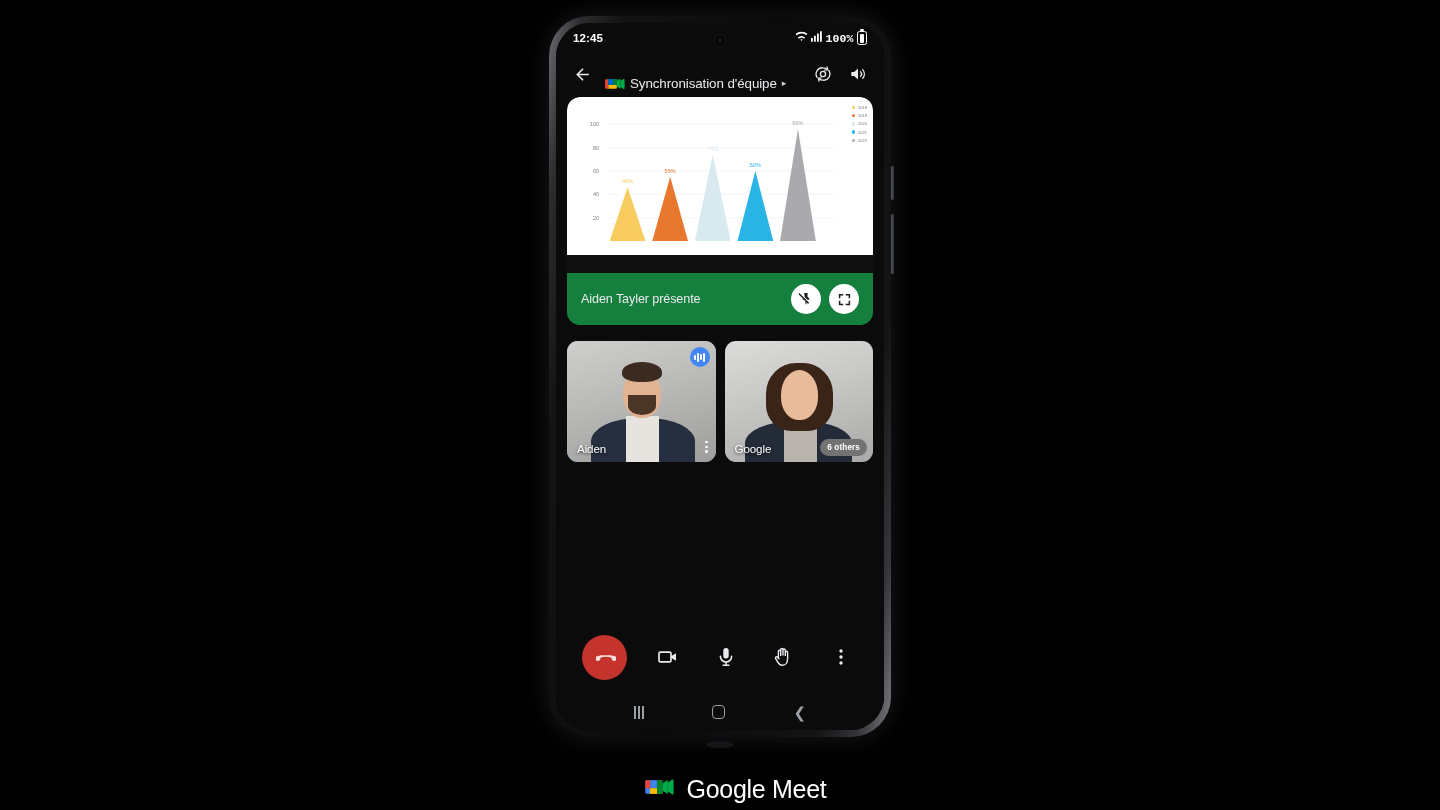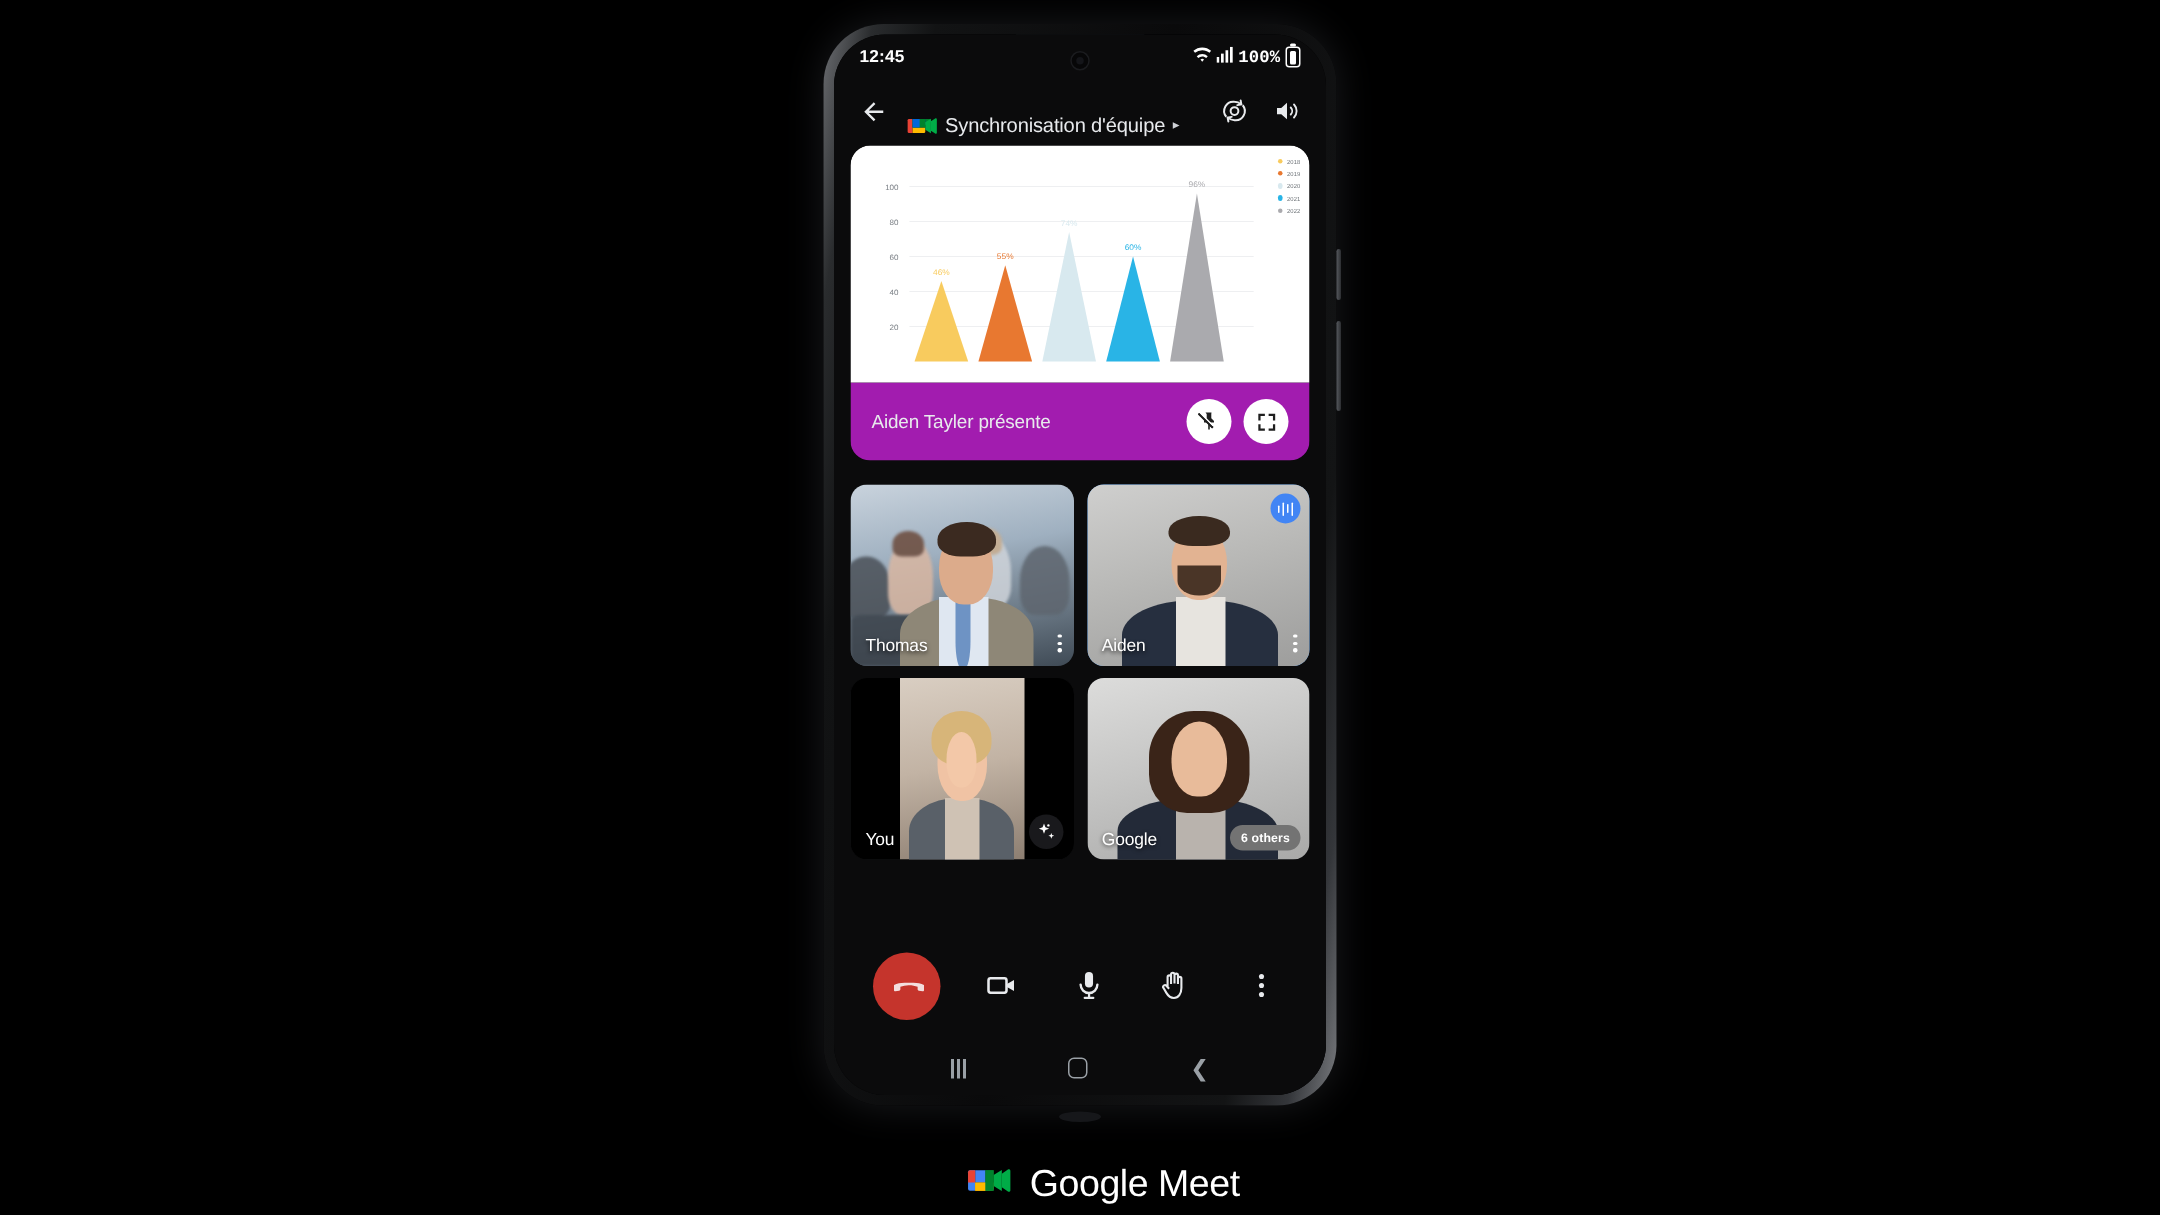--- a/index.html
+++ b/index.html
@@ -110,22 +110,22 @@
   .chart-inner { position: absolute; inset: 0; }
   .legend {
     position: absolute; right: 6px; top: 8px;
     display: flex; flex-direction: column; gap: 3.2px;
   }
   .legend-row { display: flex; align-items: center; gap: 3px; }
   .legend-dot { width: 3.4px; height: 3.4px; border-radius: 50%; flex: 0 0 auto; }
   .legend-label { font-size: 3.9px; color: #6f7479; letter-spacing: .1px; }
 
   .present-bar {
-    height: 52px; background: #a21caf; display: flex; align-items: center;
-    padding: 0 14px; gap: 8px;
+    height: 52px; background: #15803d; display: flex; align-items: center;
+    padding: 0 14px; gap: 8px; margin-top: 18px;
   }
   .present-name { color: #e8eaed; font-size: 12.6px; flex: 1 1 auto; letter-spacing: -.1px; }
   .round-btn {
     width: 30px; height: 30px; border-radius: 50%; background: #fff;
     display: flex; align-items: center; justify-content: center; flex: 0 0 auto;
   }
 
   
   .tiles {
     margin: 16px 11px 0; display: grid; grid-template-columns: 1fr 1fr;
@@ -352,44 +352,20 @@
             <div class="round-btn">
               <svg width="15" height="15" viewBox="0 0 24 24" fill="#1f1f1f">
                 <path d="M3 3h7v2.4H5.4V10H3zM14 3h7v7h-2.4V5.4H14zM3 14h2.4v4.6H10V21H3zM18.6 14H21v7h-7v-2.4h4.6z"></path>
               </svg>
             </div>
           </div>
         </div>
 
         <div class="tiles">
 
-          <div class="tile">
-            <div class="photo ph-thomas">
-              <div class="blur-people">
-                <div class="bp" style="left:-4%;top:40%;width:22%;height:34%;background:#4a5058;"></div>
-                <div class="bp" style="left:17%;top:30%;width:20%;height:42%;background:#d9b7a2;"></div>
-                <div class="bp" style="left:19%;top:26%;width:14%;height:14%;background:#6b4a3b;"></div>
-                <div class="bp" style="left:52%;top:28%;width:20%;height:40%;background:#cfd4da;"></div>
-                <div class="bp" style="left:54%;top:24%;width:14%;height:15%;background:#c9ad8d;"></div>
-                <div class="bp" style="left:76%;top:34%;width:22%;height:38%;background:#5e666f;"></div>
-                <div class="bp" style="left:0%;top:72%;width:60%;height:28%;background:#3a4149;border-radius:10% 18% 0 0;"></div>
-              </div>
-              <div class="torso" style="left:22%;top:62%;width:60%;height:44%;background:#8e8777;"></div>
-              <div class="torso" style="left:40%;top:62%;width:22%;height:44%;background:#dfe7f1;border-radius:0;"></div>
-              <div class="torso" style="left:47%;top:64%;width:7%;height:38%;background:#6e93c4;border-radius:0 0 40% 40%;"></div>
-              <div class="head" style="left:40%;top:26%;width:24%;height:40%;background:#dcab8b;"></div>
-              <div class="hair" style="left:39%;top:21%;width:26%;height:19%;background:#3b2a20;"></div>
-            </div>
-            <span class="tile-name">Thomas</span>
-            <div class="kebab">
-                <i></i>
-                <i></i>
-                <i></i>
-              </div>
-          </div>
 
           <div class="tile active">
             <div class="photo ph-aiden">
               <div class="torso" style="left:16%;top:64%;width:70%;height:42%;background:#262f3f;"></div>
               <div class="torso" style="left:40%;top:62%;width:22%;height:44%;background:#e7e4df;border-radius:0;"></div>
               <div class="head" style="left:38%;top:22%;width:25%;height:42%;background:#e2b392;"></div>
               <div class="hair" style="left:37%;top:17%;width:27%;height:17%;background:#3a2a1f;"></div>
               <div class="hair" style="left:41%;top:45%;width:19%;height:16%;background:#4a3527;border-radius:0 0 50% 50%;"></div>
             </div>
             <div class="speaking-badge">
@@ -399,39 +375,20 @@
                 <i style="height:9px"></i>
             </div>
             <span class="tile-name">Aiden</span>
             <div class="kebab">
                 <i></i>
                 <i></i>
                 <i></i>
               </div>
           </div>
 
-          <div class="tile">
-            <div class="photo ph-you">
-              <div class="ph-you-in">
-                <div class="torso" style="left:8%;top:66%;width:84%;height:40%;background:#596068;"></div>
-                <div class="torso" style="left:36%;top:66%;width:28%;height:40%;background:#cfc2b4;border-radius:0;"></div>
-                <div class="head" style="left:30%;top:24%;width:40%;height:44%;background:#f0c3a4;"></div>
-                <div class="hair" style="left:26%;top:18%;width:48%;height:30%;background:#d7b579;"></div>
-                <div class="head" style="left:38%;top:30%;width:24%;height:30%;background:#f3c8a8;"></div>
-              </div>
-            </div>
-            <span class="tile-name">You</span>
-            <div class="fx-badge">
-              <svg width="15" height="15" viewBox="0 0 24 24" fill="#fff">
-                <path d="M9.6 3.2l1.5 4 4 1.5-4 1.5-1.5 4-1.5-4-4-1.5 4-1.5z"></path>
-                <path d="M17.4 13.2l.85 2.25 2.25.85-2.25.85-.85 2.25-.85-2.25-2.25-.85 2.25-.85z"></path>
-                <circle cx="14.3" cy="5.2" r="1.25"></circle>
-              </svg>
-            </div>
-          </div>
 
           <div class="tile">
             <div class="photo ph-kelly">
               <div class="torso" style="left:14%;top:66%;width:72%;height:40%;background:#232a38;"></div>
               <div class="torso" style="left:40%;top:64%;width:22%;height:42%;background:#b9b3ad;border-radius:0;"></div>
               <div class="hair" style="left:28%;top:18%;width:45%;height:56%;background:#3a2418;border-radius:45% 45% 38% 38%;"></div>
               <div class="head" style="left:38%;top:24%;width:25%;height:41%;background:#e8bb9a;"></div>
             </div>
             <span class="tile-name">Google</span>
             <div class="others-badge">6 others</div>

